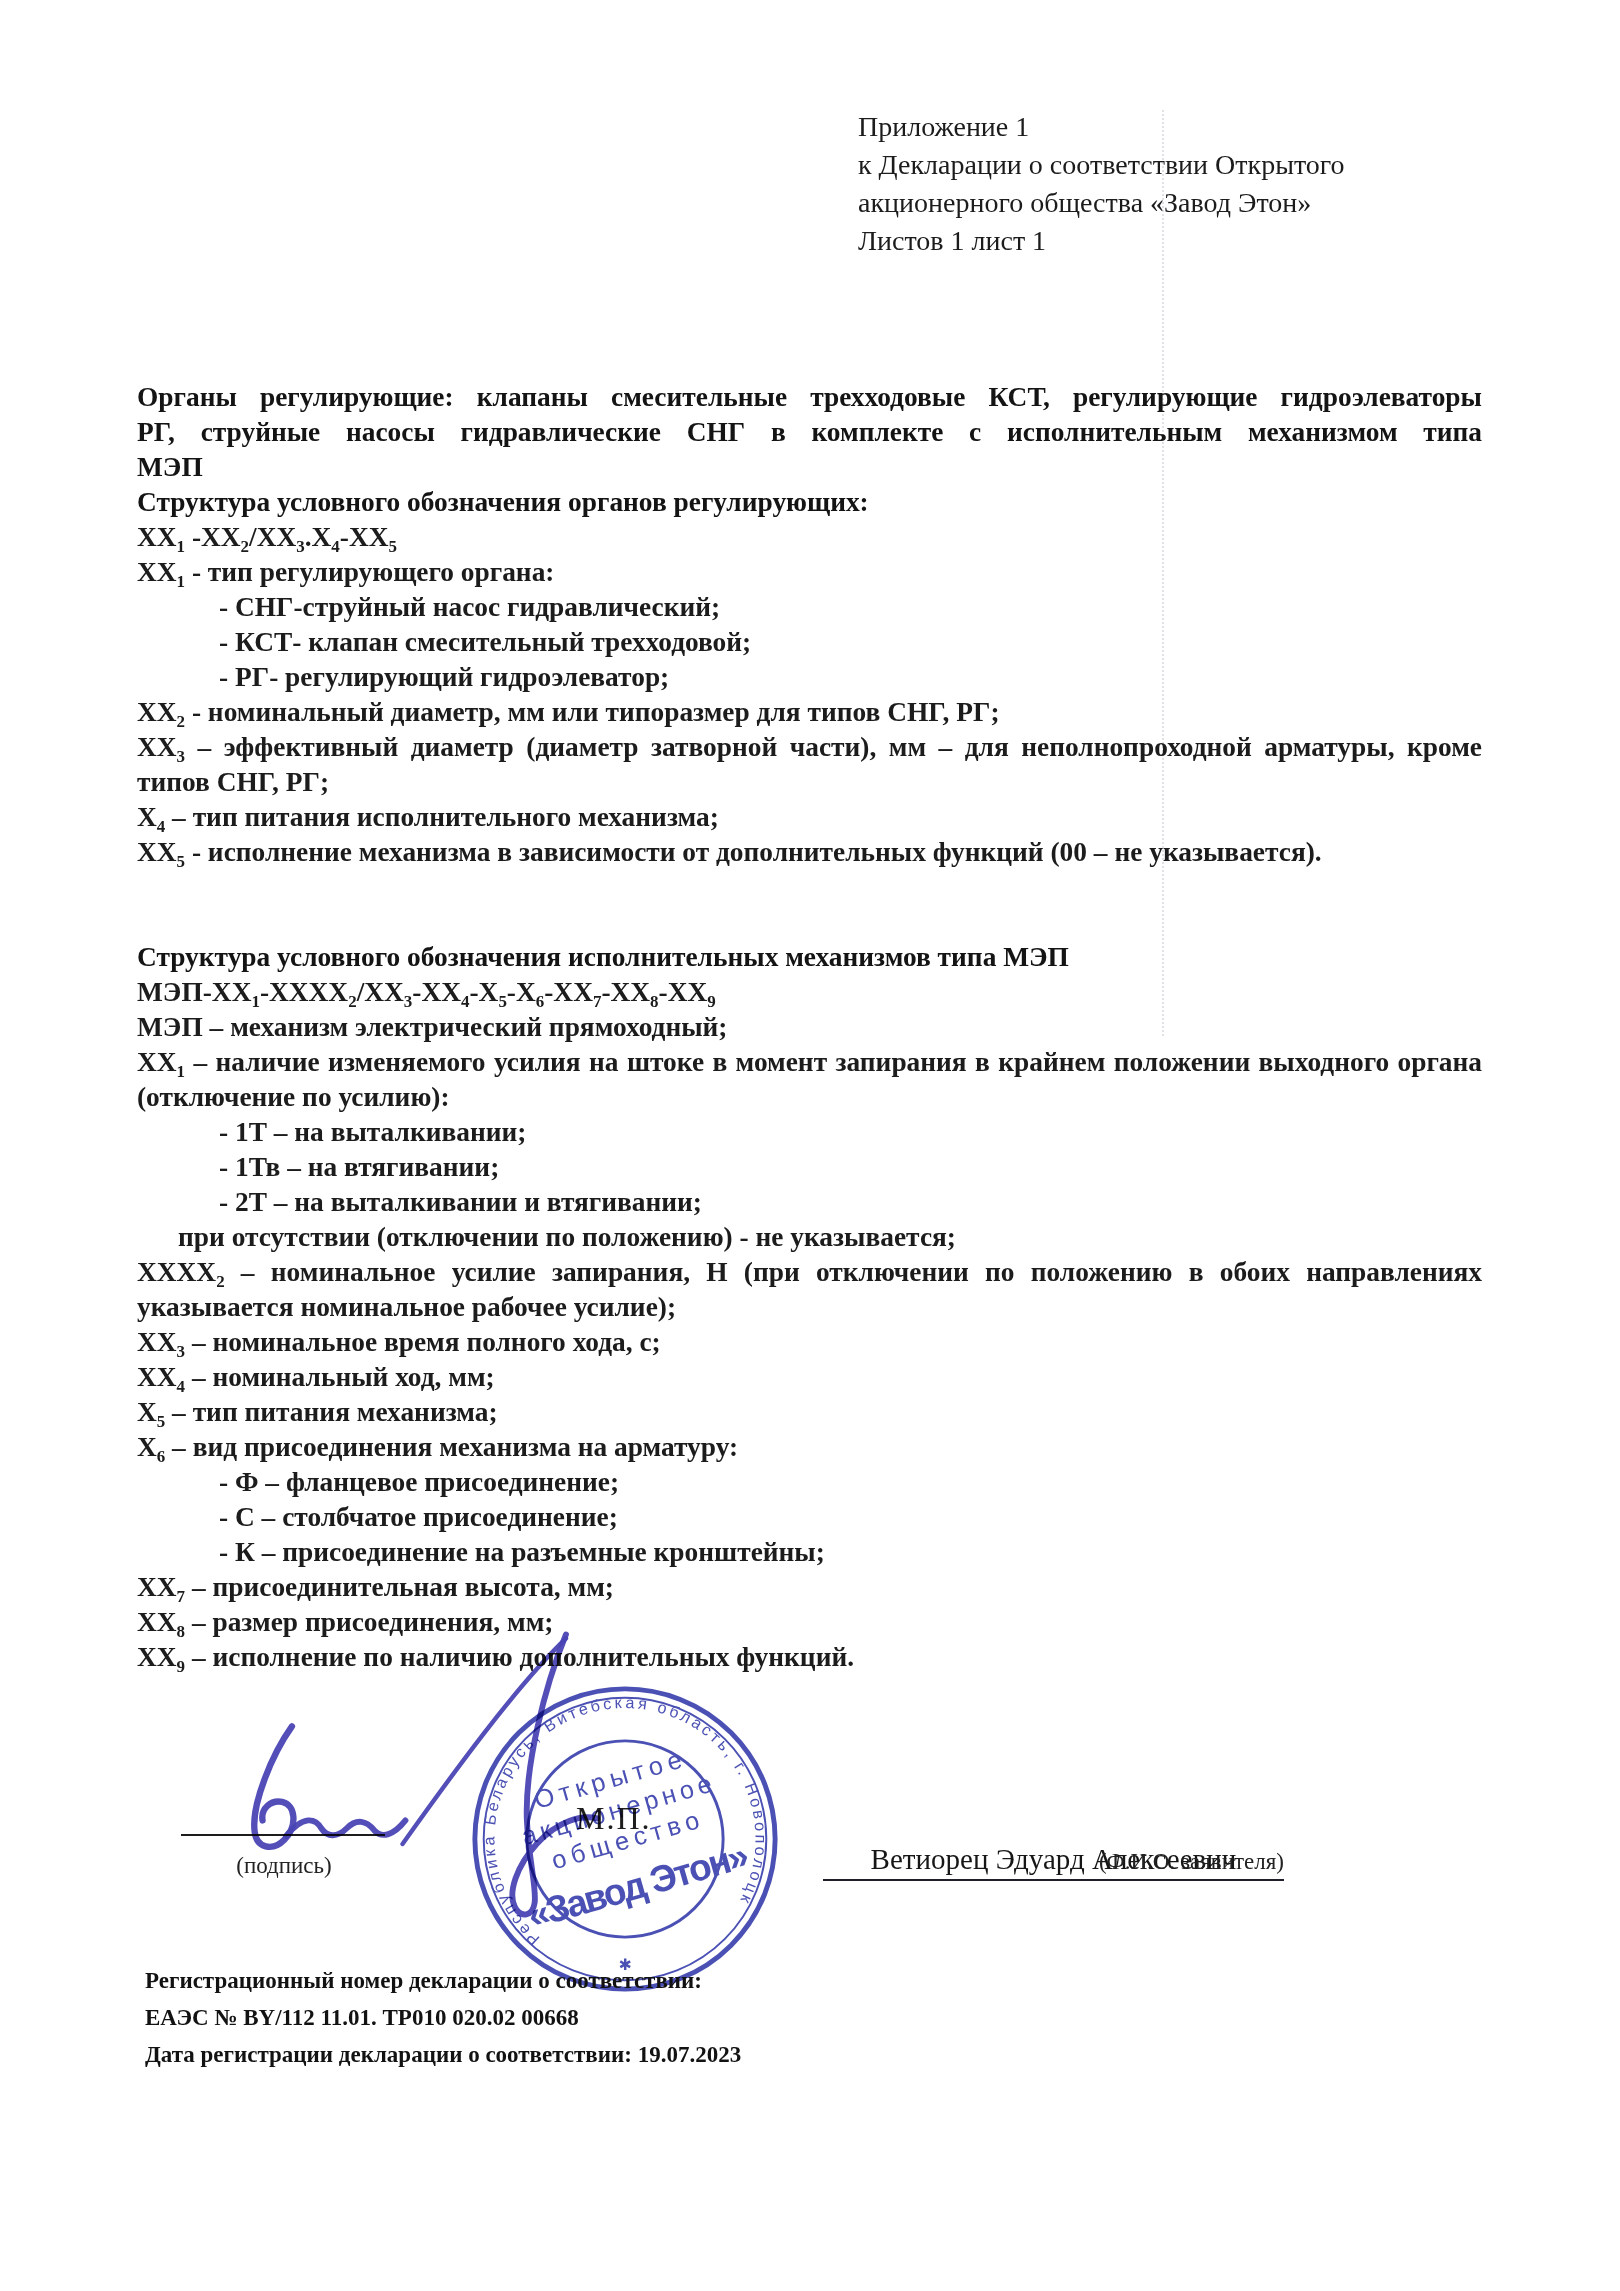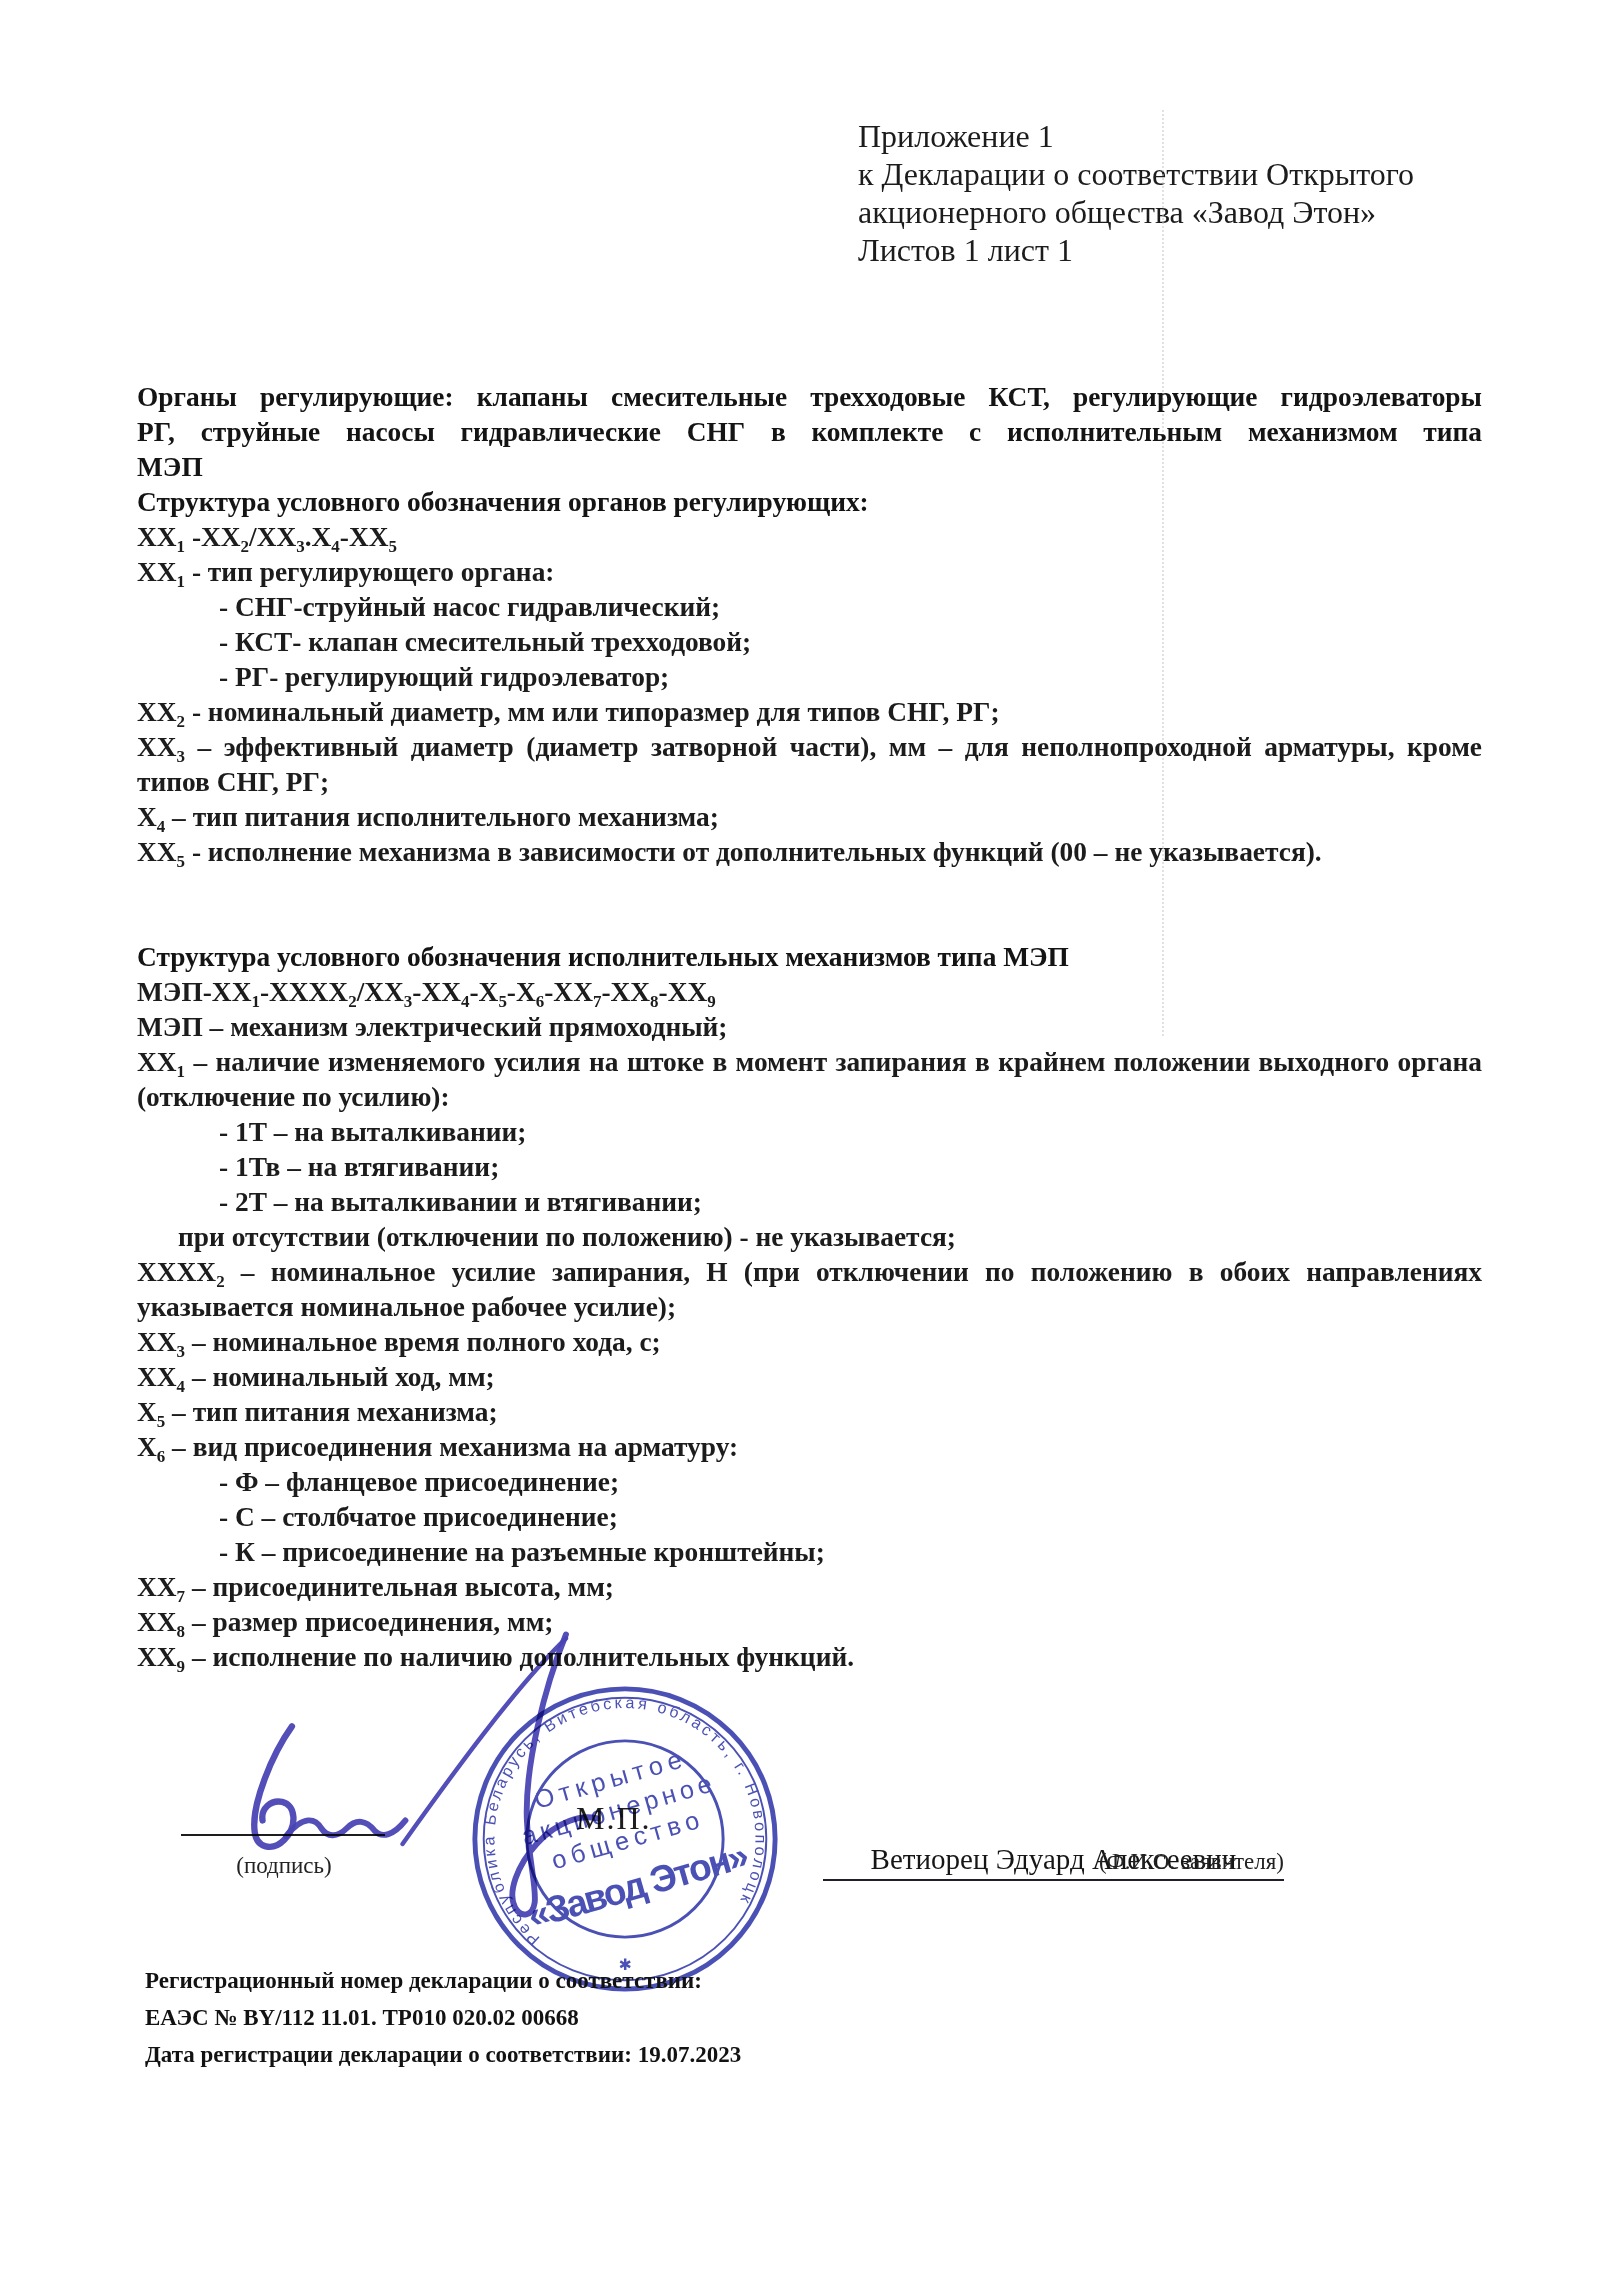--- a/index.html
+++ b/index.html
@@ -1,19 +1,19 @@
 <!DOCTYPE html>
 <html><head>
 <meta charset="utf-8">
 <style>
   html,body{margin:0;padding:0;background:#e8e8e8;}
   .page{position:relative;width:1620px;height:2292px;background:#ffffff;
         font-family:"Liberation Serif","DejaVu Serif",serif;color:#1c1c1c;overflow:hidden;}
 
-  .header{position:absolute;left:858px;top:117px;font-size:32px;line-height:38px;}
+  .header{position:absolute;left:858px;top:108px;font-size:28px;line-height:38px;}
 
   .artifact-vline{position:absolute;left:1162px;top:110px;height:926px;width:0;
         border-left:2px dotted #c2c5cd;opacity:.5;}
 
   .main{position:absolute;left:137px;top:380px;width:1345px;font-size:27.4px;}
   .main .ln{line-height:35px;height:35px;white-space:nowrap;font-weight:bold;}
   .main .ln.j{white-space:normal;text-align:justify;text-align-last:justify;overflow:hidden;}
   .main .ln.b{font-weight:bold;color:#141414;}
   .main .ln.i{padding-left:82px;}
   .main .ln.h{padding-left:41px;}

